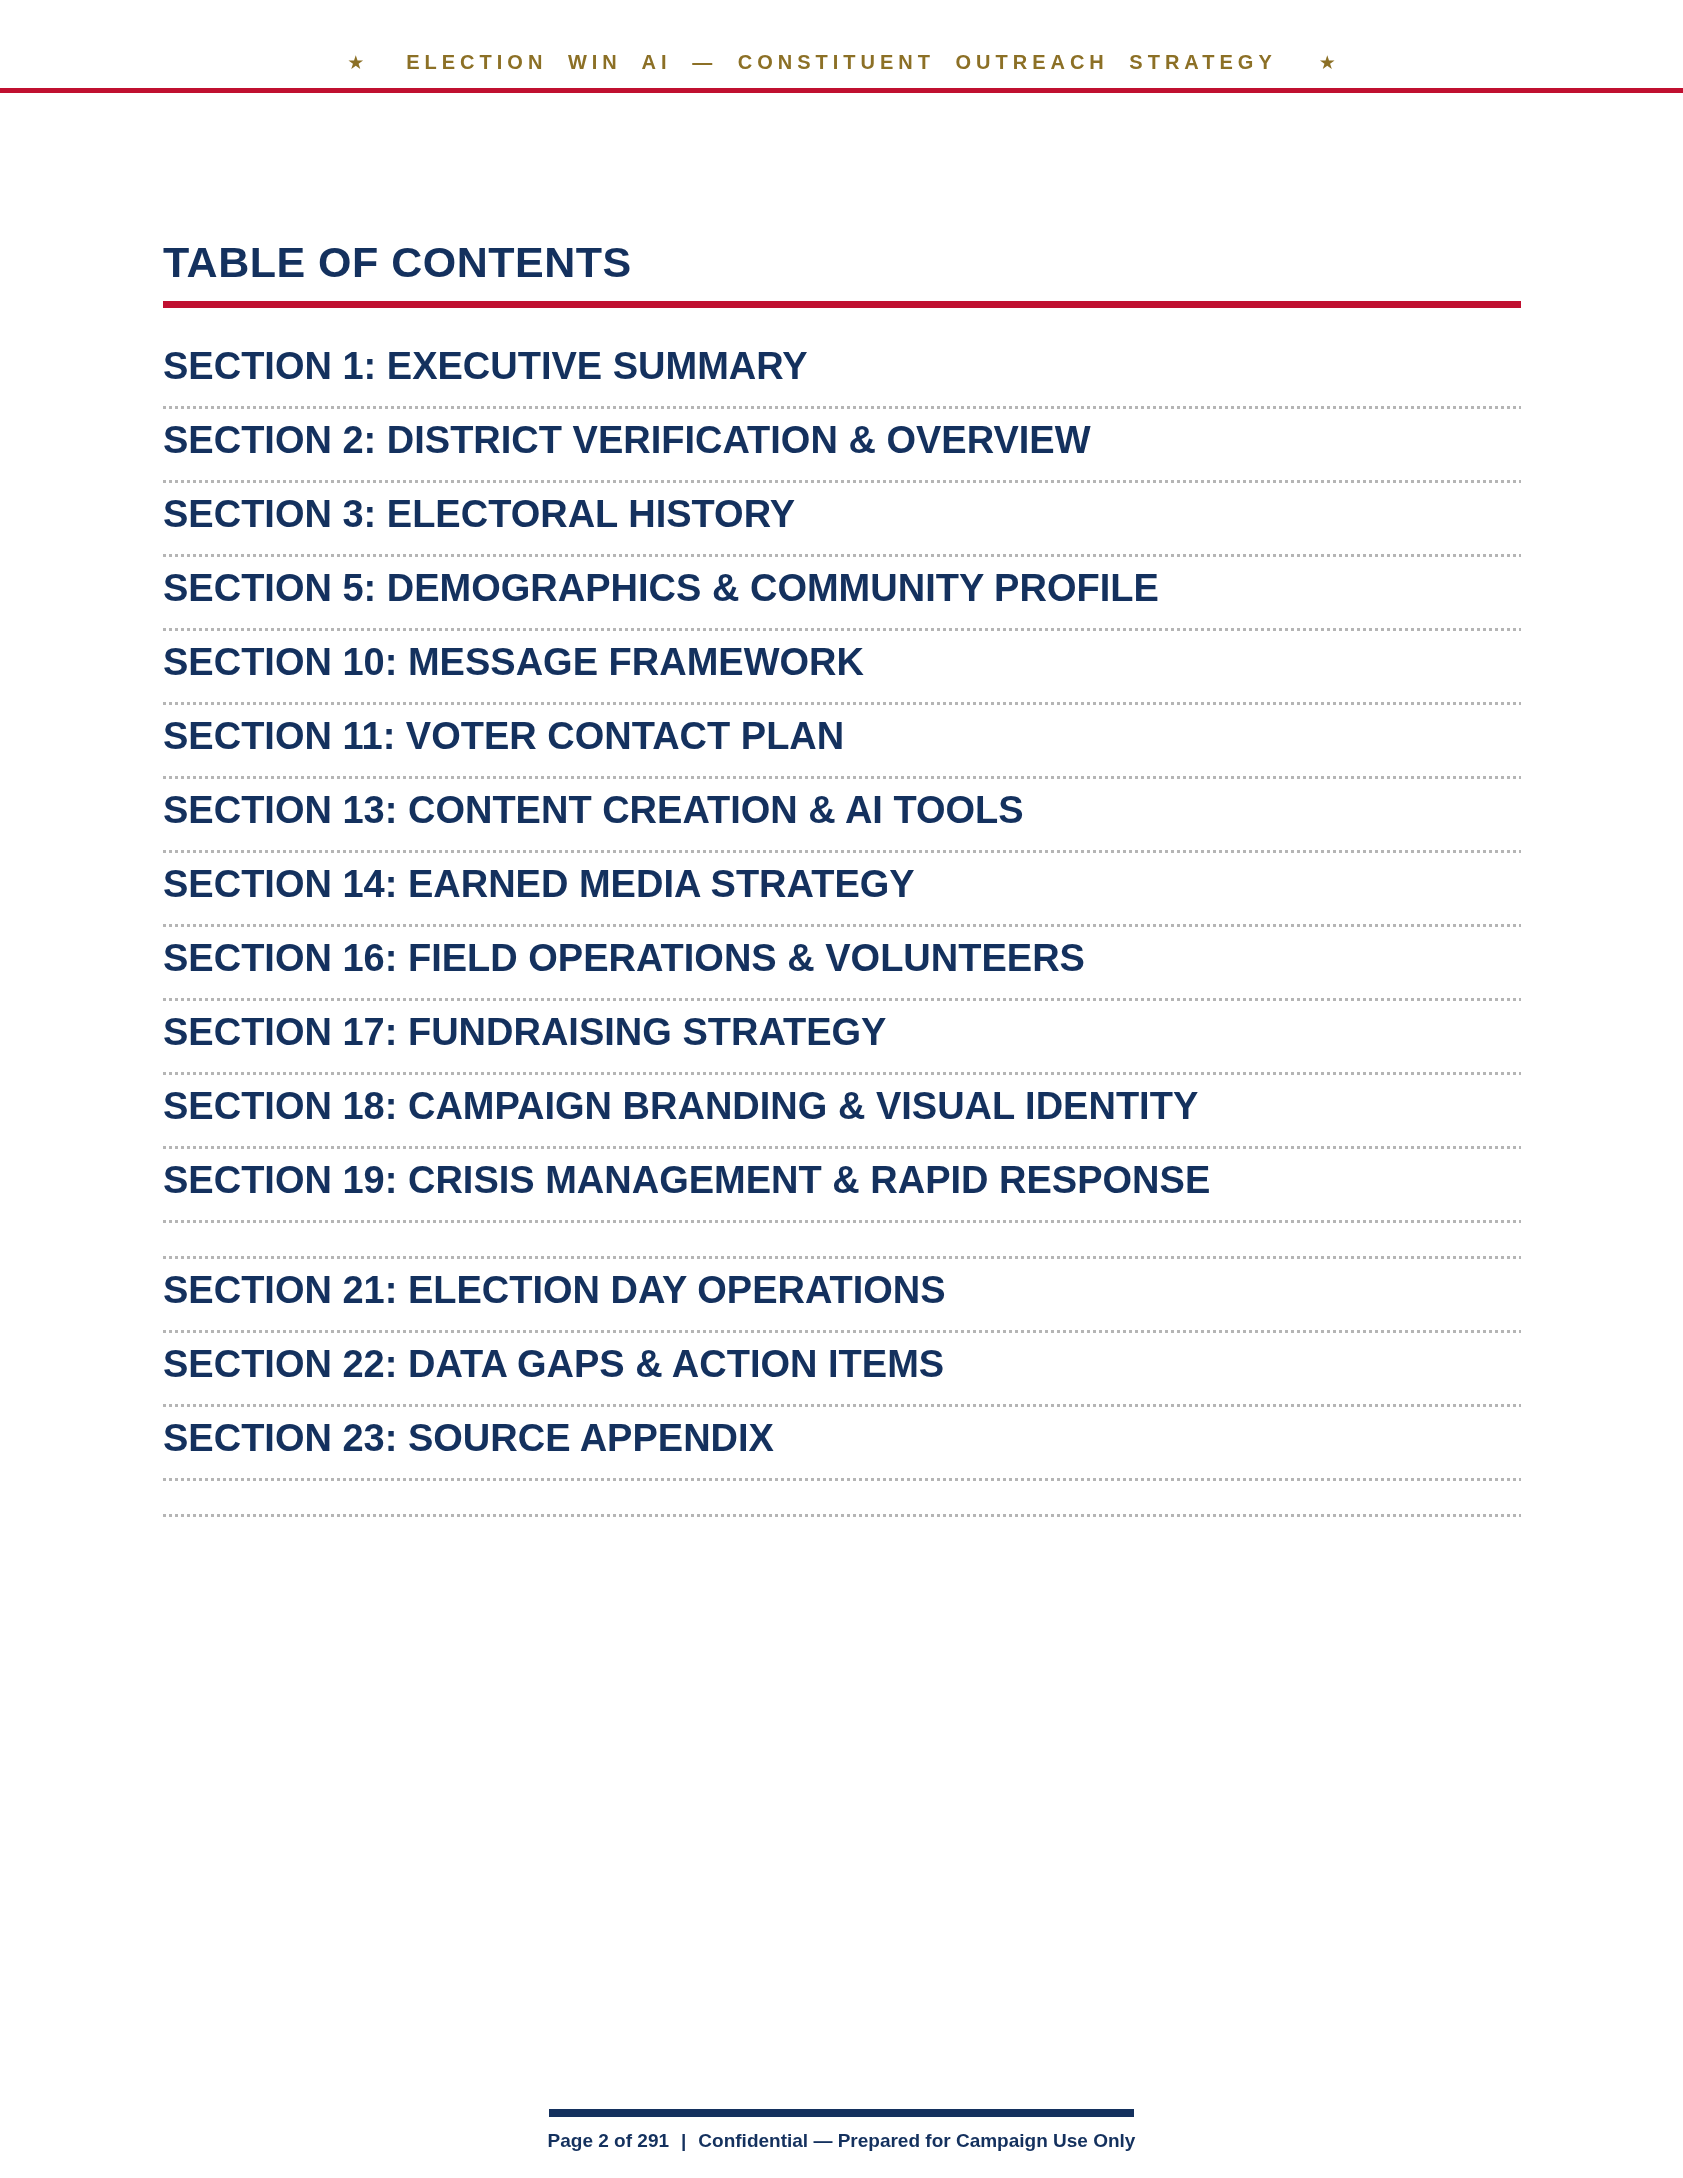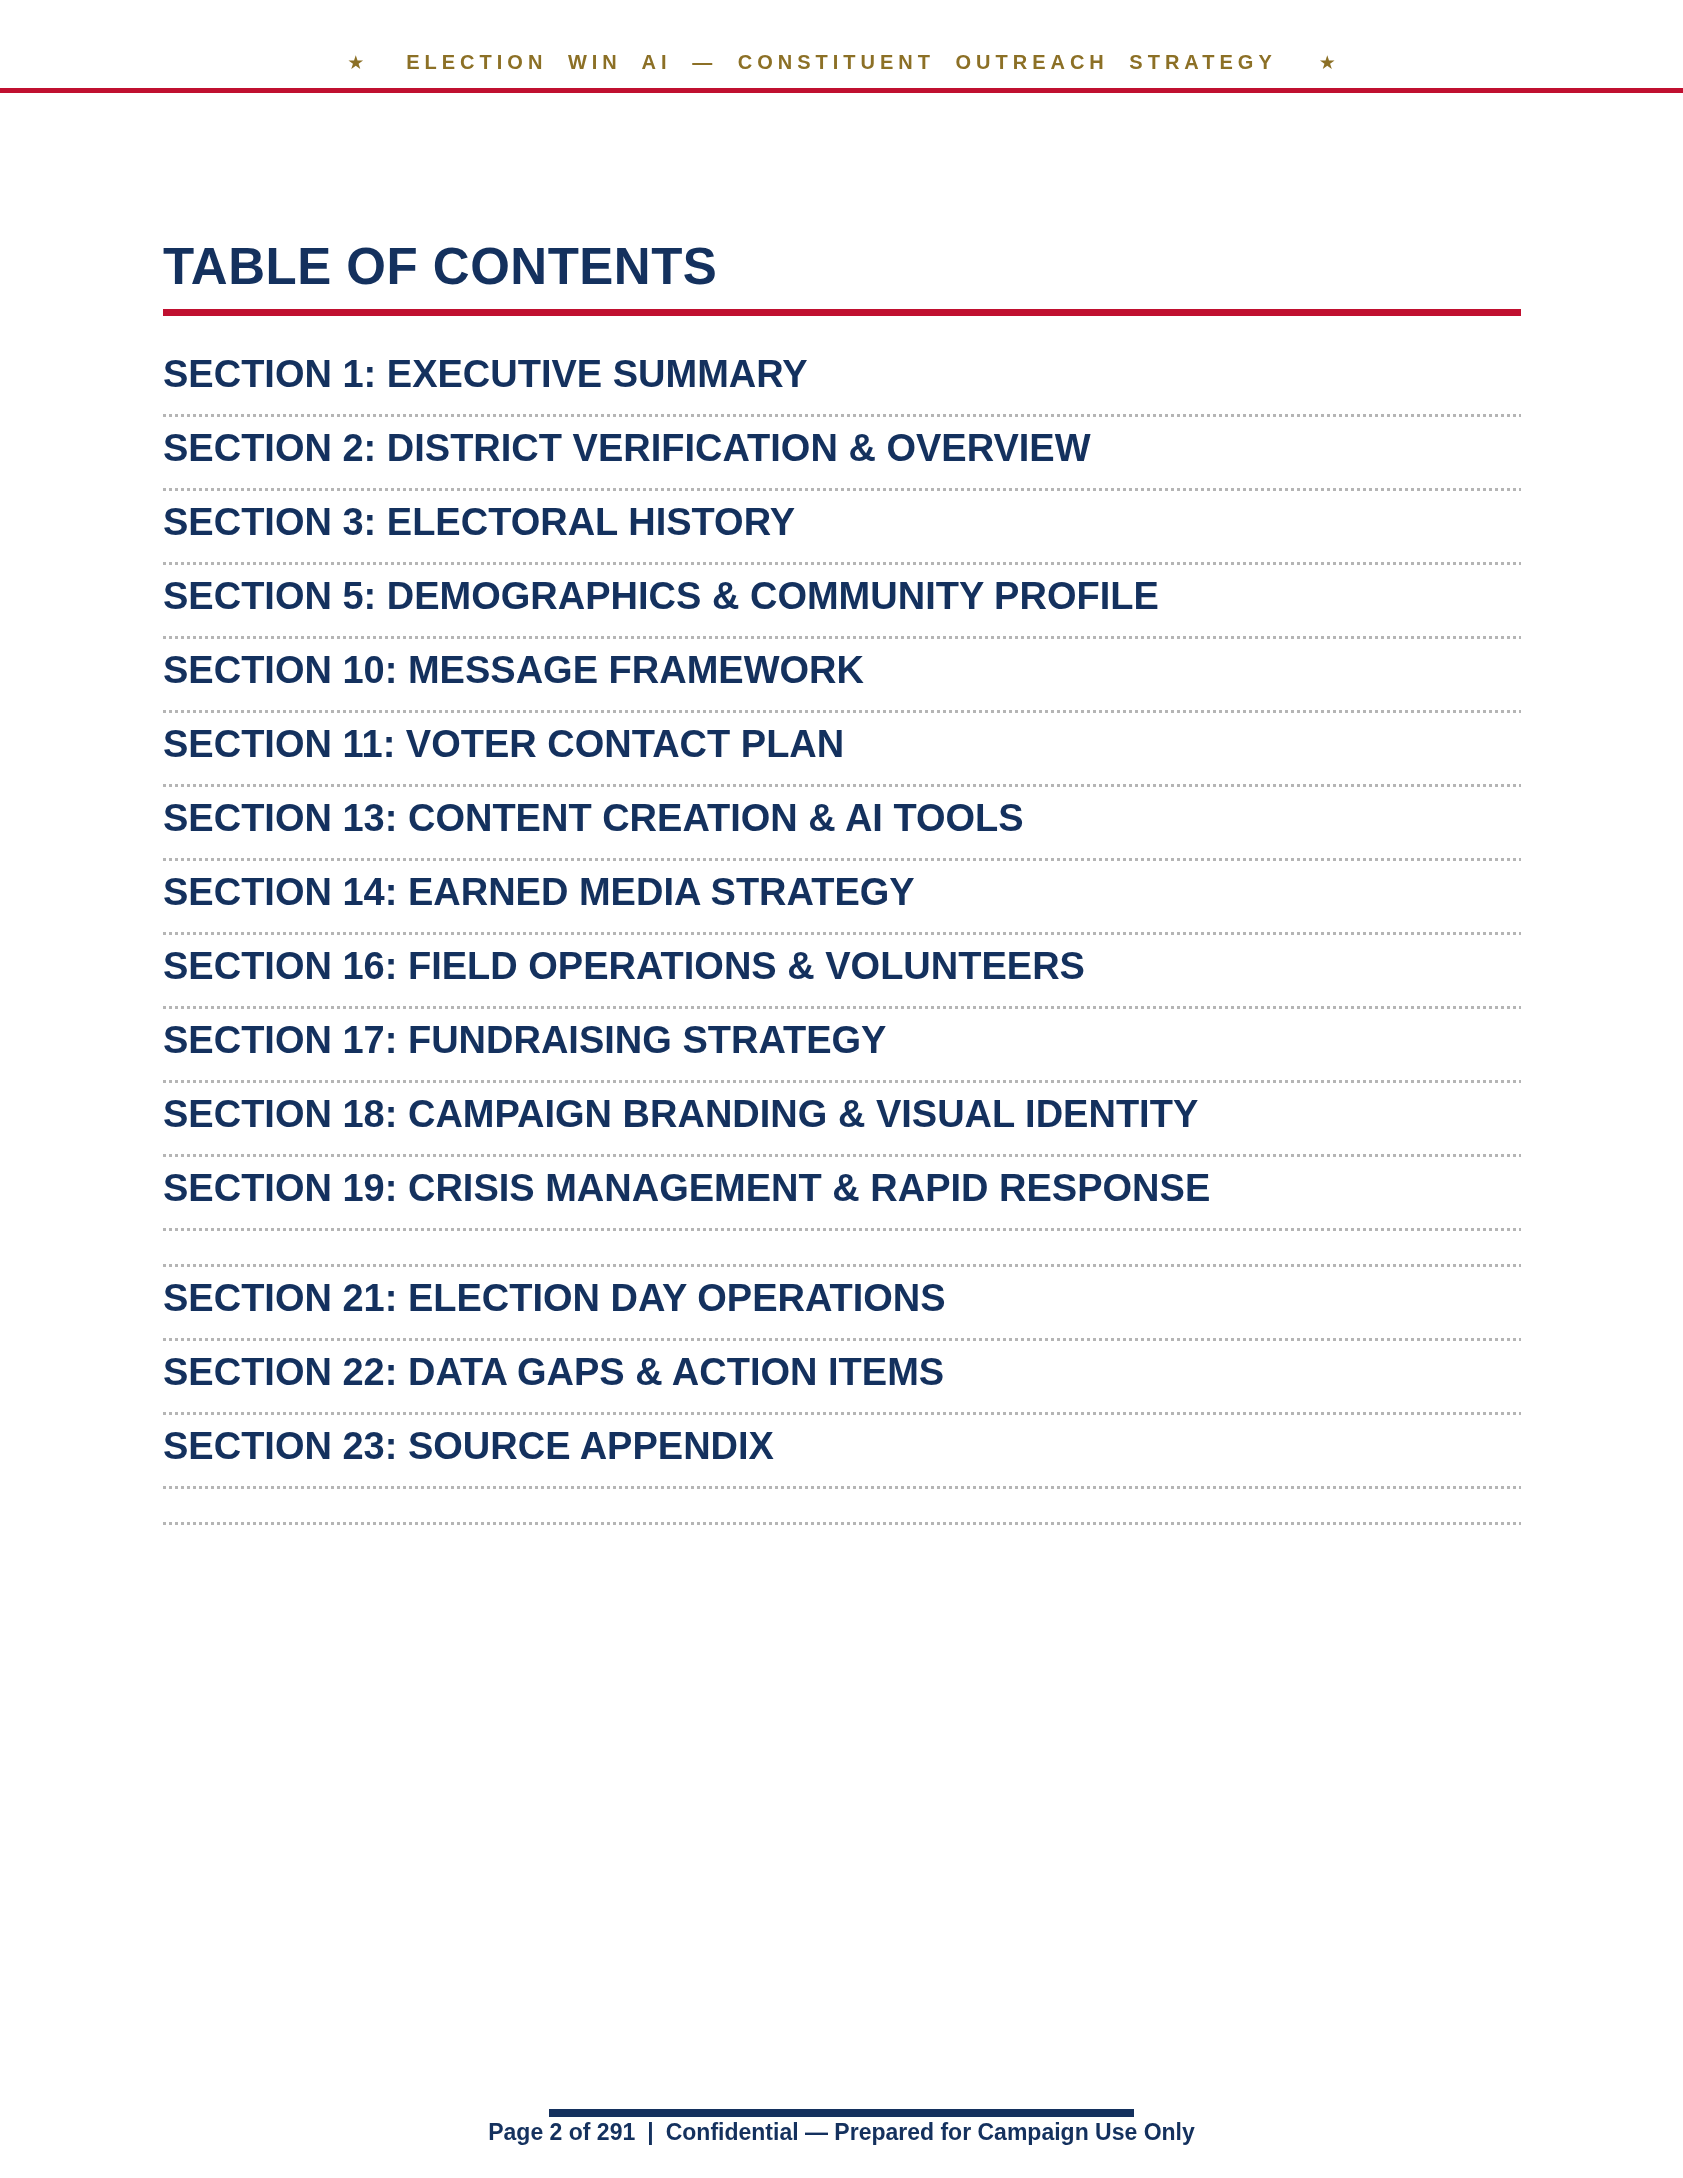--- a/index.html
+++ b/index.html
@@ -40,21 +40,21 @@
   .header-rule{
     position:absolute;top:88px;left:0;width:100%;height:5px;
     background:var(--accent_red);
   }
   
   .content{
     position:absolute;left:163px;top:241px;width:1358px;
   }
   .page-title{
     margin:0;
-    font-size:51px;font-weight:bold;line-height:1;
+    font-size:43px;font-weight:bold;line-height:1;
     letter-spacing:0.5px;
     color:var(--navy);
   }
   .title-rule{
     margin-top:17px;height:7px;
     background:var(--accent_red);
   }
   .toc-list{
     list-style:none;margin:27px 0 0;padding:0;
   }
@@ -76,22 +76,22 @@
   
   .footer{
     position:absolute;top:2109px;left:0;width:100%;
     text-align:center;
   }
   .footer-rule{
     width:585px;height:8px;margin:0 auto;
     background:var(--navy);
   }
   .footer-text{
-    margin-top:2px;
-    font-size:23px;font-weight:bold;
+    margin-top:13px;
+    font-size:19px;font-weight:bold;
     color:var(--navy);
     white-space:nowrap;
   }
   .footer-sep{margin:0 12px;}
 </style>
 </head>
 <body>
 
 <div class="page">
 

